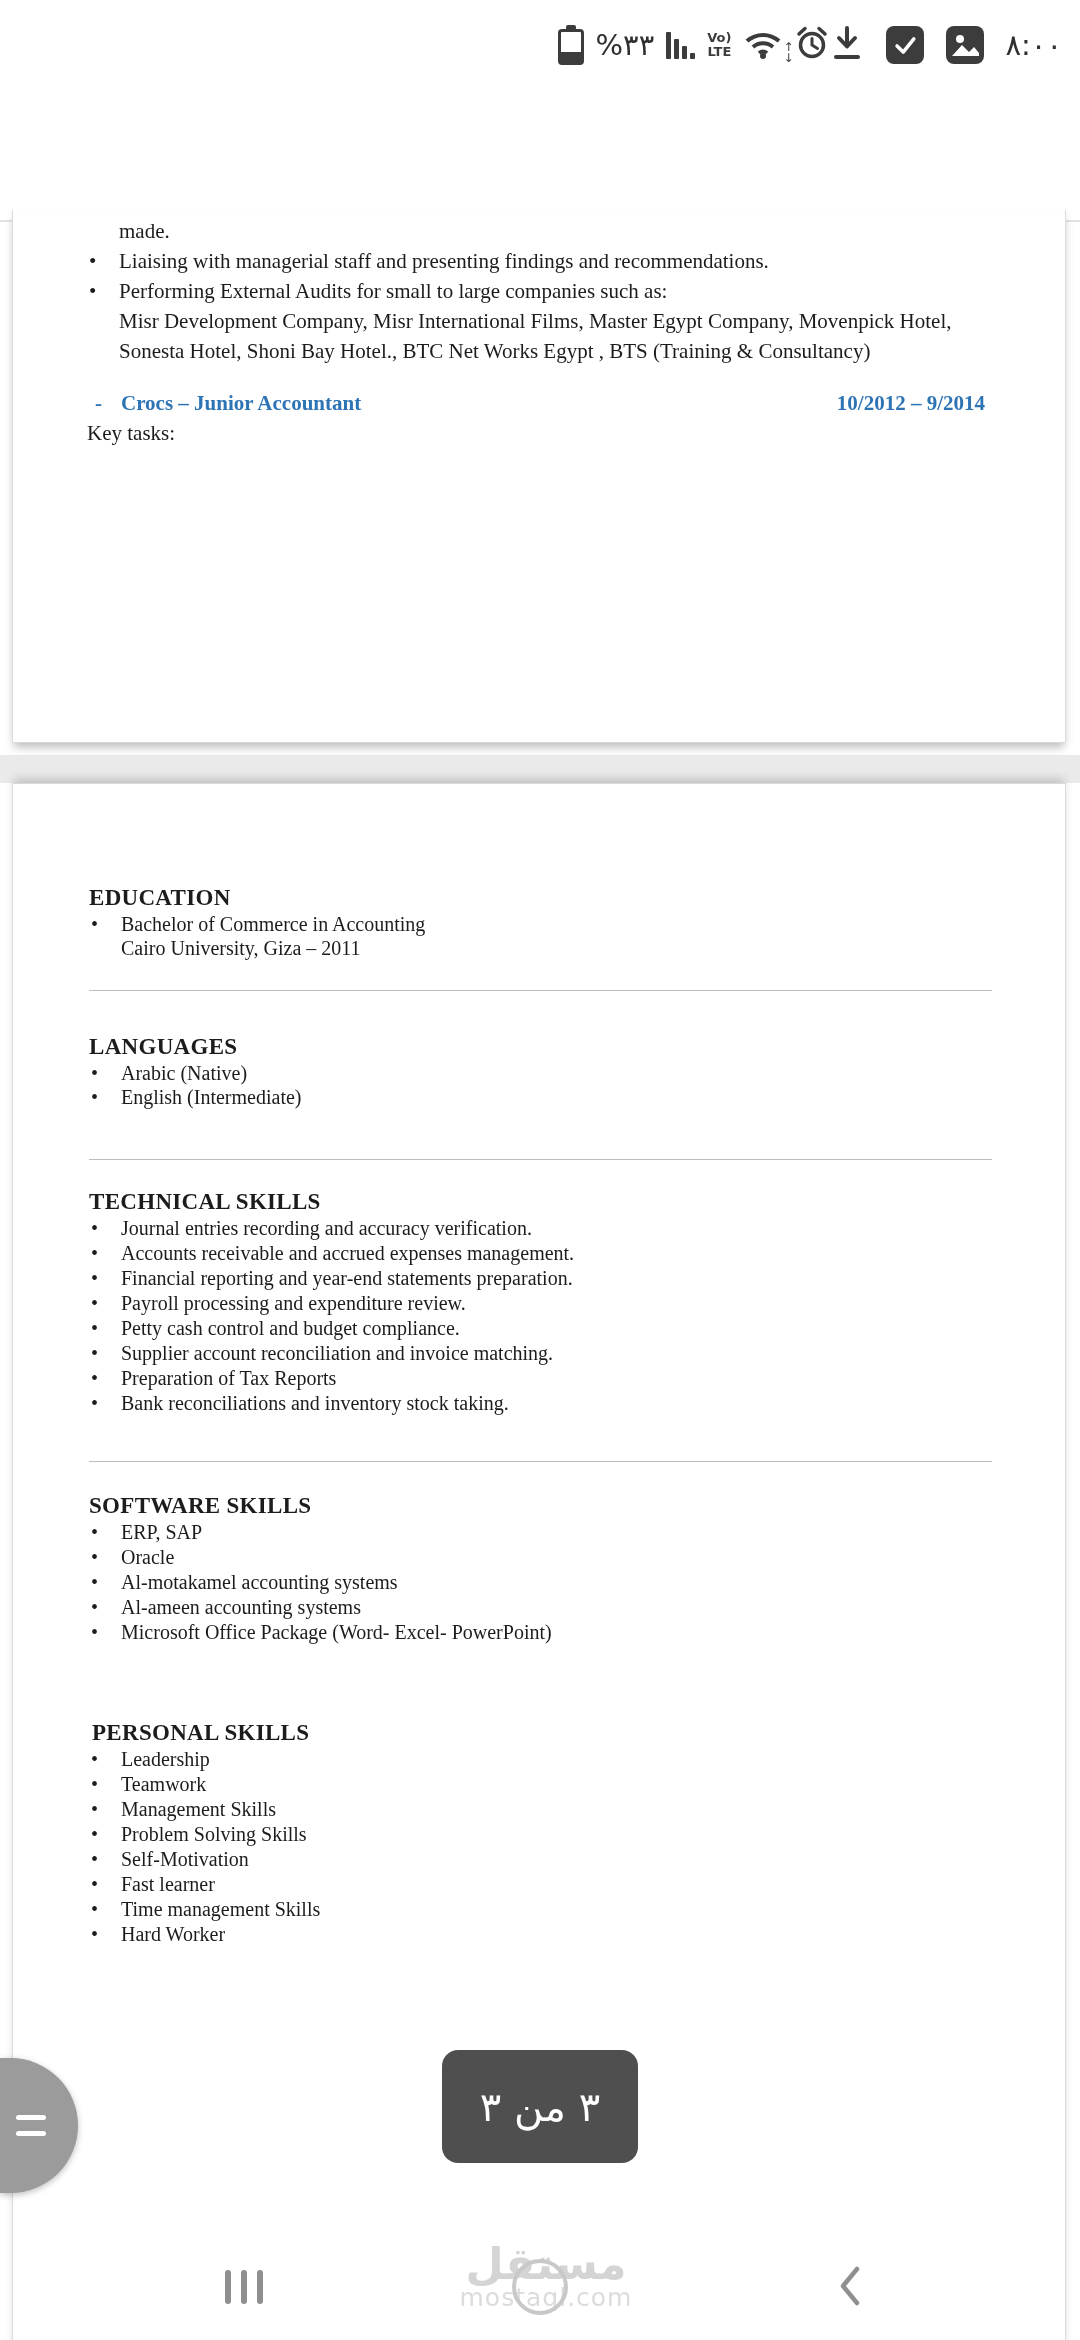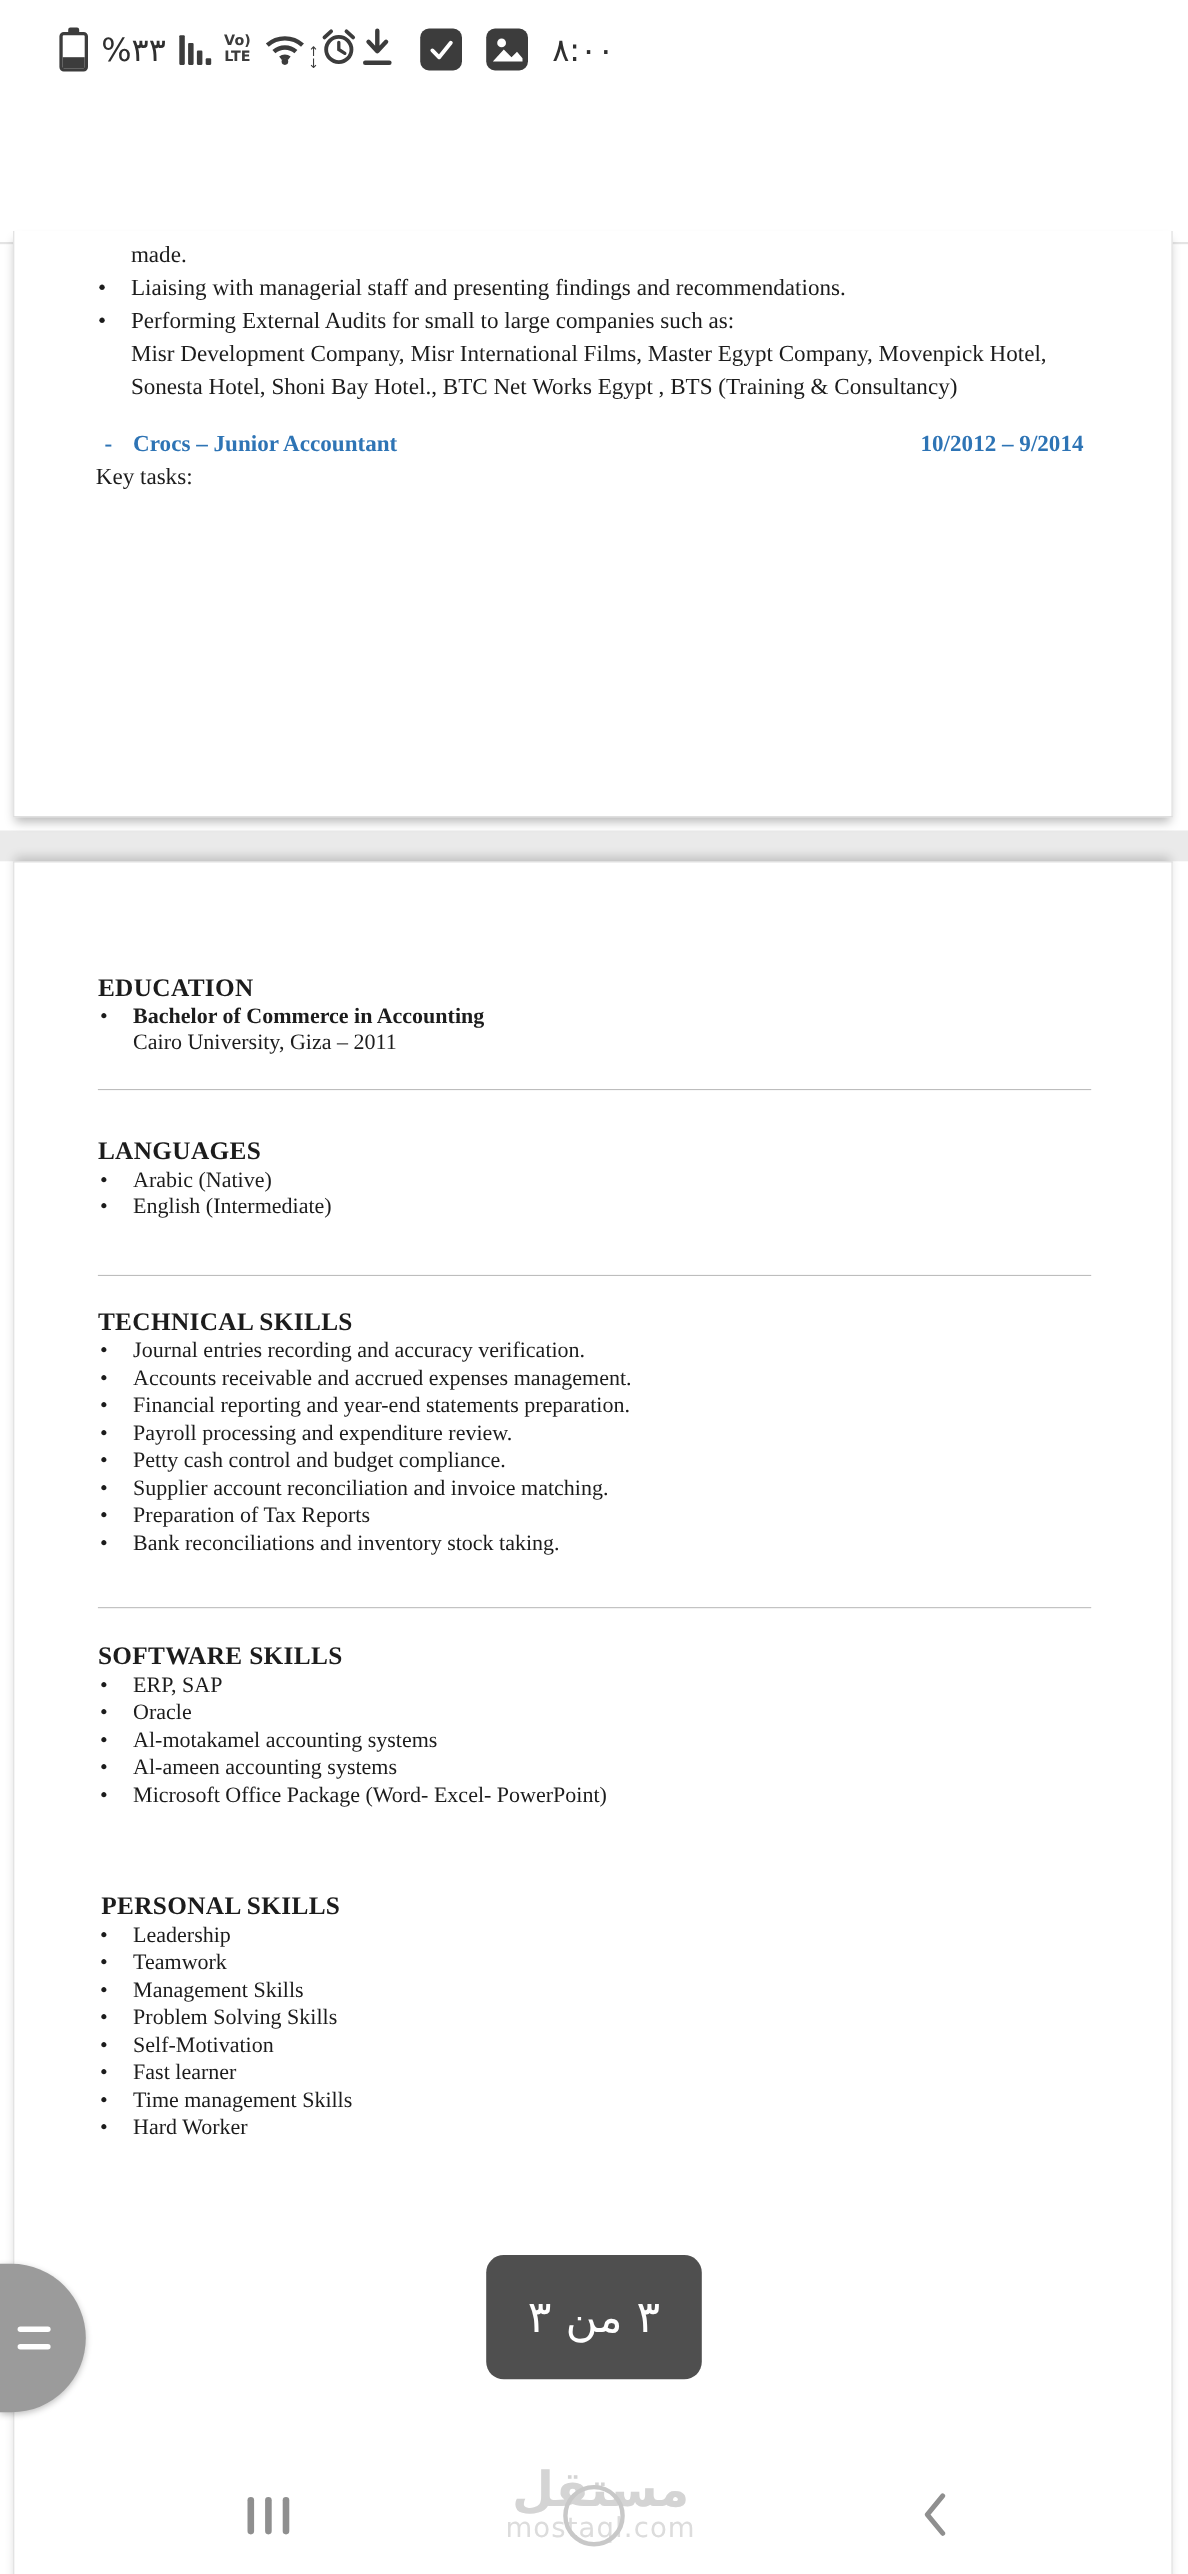--- a/index.html
+++ b/index.html
@@ -3,21 +3,21 @@
 <meta charset="utf-8">
 <style>
   html,body{margin:0;padding:0;}
   body{
     width:1080px;height:2340px;position:relative;overflow:hidden;
     background:#ffffff;font-family:"Liberation Serif",serif;color:#1c1c1c;
   }
   
   .status-bar{
     position:absolute;top:0;left:0;right:0;height:90px;background:#fff;
-    display:flex;justify-content:flex-start;align-items:center;
+    display:flex;justify-content:flex-end;align-items:center;
     padding:0 18px;box-sizing:border-box;
     font-family:"DejaVu Sans",sans-serif;color:#3c3c3c;margin-left:36px;
   }
   .status-left,.status-right{display:flex;align-items:center;}
   .status-left{gap:12px;}
   .status-right{gap:22px;}
   .sb-text{font-size:29px;color:#2f2f2f;}
   
   .battery{display:flex;flex-direction:column;align-items:center;}
   .battery-tip{width:10px;height:4px;background:#3c3c3c;border-radius:2px 2px 0 0;}
@@ -78,21 +78,21 @@
   .h-tech{margin-top:28px;}
   .tech-list{margin-top:30px;}
   .tech-list li{line-height:25px;}
   .rule-tech{margin-top:45px;}
   .h-soft{margin-top:30px;}
   .soft-list{margin-top:26px;}
   .soft-list li{line-height:25px;}
   .h-pers{margin-top:74px;margin-left:3px;}
   .pers-list{margin-top:26px;}
   .pers-list li{line-height:25px;}
-  .bold{font-weight:bold;}
+  .bold{font-weight:normal;}
   
   .page-indicator{position:absolute;top:2050px;left:50%;transform:translateX(-50%);
     width:196px;height:113px;background:rgba(72,72,72,0.96);border-radius:16px;
     display:flex;align-items:center;justify-content:center;color:#fff;
     font-family:"DejaVu Sans",sans-serif;font-size:40px;}
   .scroll-handle{position:absolute;left:0;top:2058px;width:78px;height:135px;
     background:#9b9b9b;border-radius:0 68px 68px 0;box-shadow:0 2px 6px rgba(0,0,0,0.25);}
   .scroll-handle .bar{position:absolute;left:16px;width:30px;height:5px;background:#fff;border-radius:3px;}
   .scroll-handle .bar:nth-child(1){top:57px;}
   .scroll-handle .bar:nth-child(2){top:73px;}

